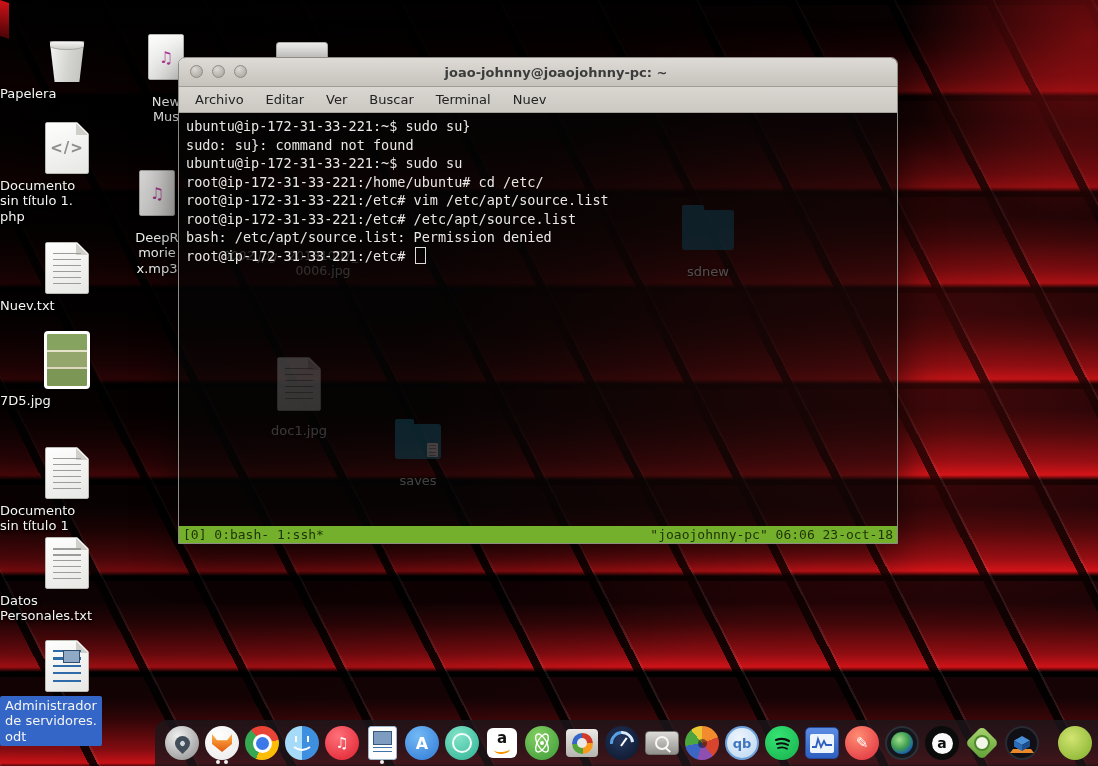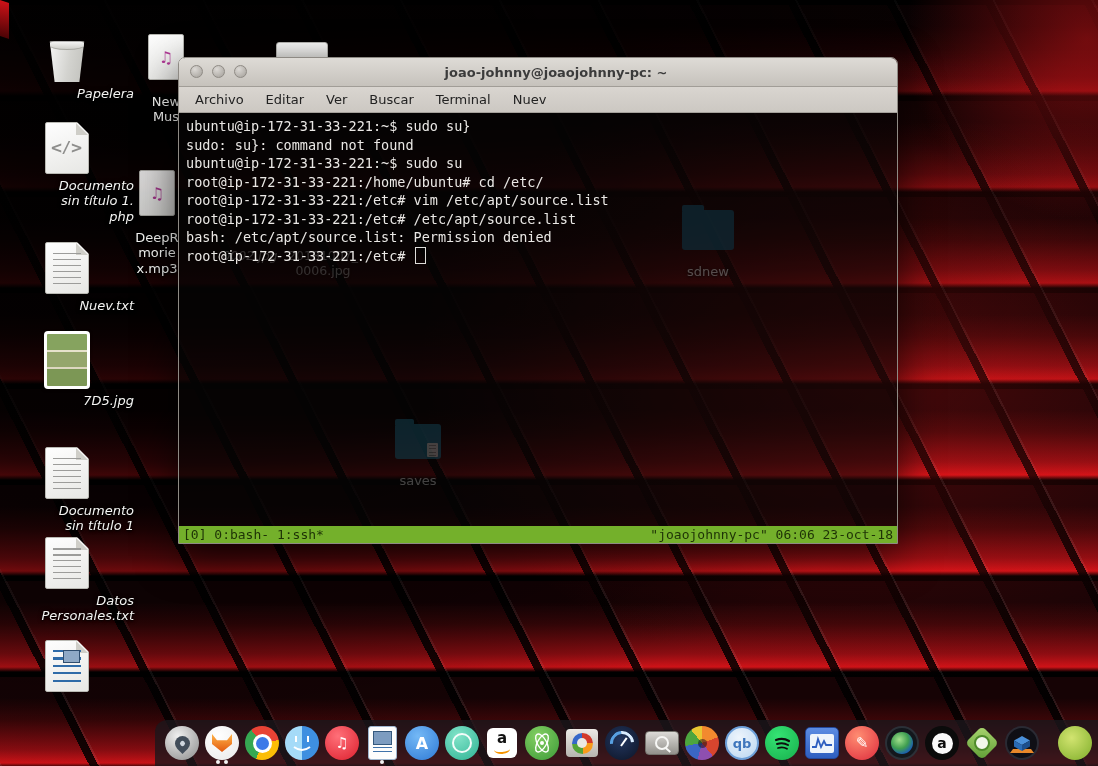--- a/index.html
+++ b/index.html
@@ -16,21 +16,21 @@
     background:
       radial-gradient(circle 260px at 99% 5%, rgba(255,25,30,0.40), rgba(255,25,30,0) 70%),
       radial-gradient(ellipse 640px 440px at 80% 48%, rgba(255,30,30,0.22), rgba(255,30,30,0) 72%),
       radial-gradient(ellipse 1150px 820px at 13% 16%, rgba(0,0,0,0.94) 0%, rgba(0,0,0,0.72) 42%, rgba(0,0,0,0) 80%),
       linear-gradient(to bottom, rgba(0,0,0,0.55), rgba(0,0,0,0.25) 35%, rgba(0,0,0,0) 62%);
   }
   .streak{position:absolute;left:0;top:0;width:9px;height:36px;
     background:linear-gradient(170deg,#d01218,#4a0305);transform:skewY(18deg);transform-origin:top left;}
 
   
-  .dicon{position:absolute;left:0;width:134px;text-align:right;z-index:3;font-style:italic;}
+  .dicon{position:absolute;left:0;width:134px;text-align:left;z-index:3;}
   .dicon .ic{margin:0 auto;}
   .lb{margin-top:4px;font-size:13px;line-height:1.18;color:#f4f4f2;white-space:pre-line;
     text-shadow:0 1px 2px #000,0 0 4px rgba(0,0,0,.9);}
   .lb.sel{display:inline-block;background:#3466c8;border-radius:2px;padding:2px 5px;text-shadow:none;}
 
   .page{position:relative;background:linear-gradient(160deg,#fefefe,#e7e7e4);border:1px solid #b9b9b3;border-radius:2px;
     clip-path:polygon(0 0, calc(100% - 12px) 0, 100% 12px, 100% 100%, 0 100%);box-sizing:border-box;}
   .page::before{content:"";position:absolute;top:0;right:0;width:0;height:0;
     border-bottom:12px solid #cfcec8;border-right:12px solid transparent;}
   .page.lines::after{content:"";position:absolute;left:7px;right:7px;top:10px;bottom:8px;
@@ -192,20 +192,23 @@
   </div>
   <div class="dicon" style="top:537px;">
     <div class="ic page pg-md lines"></div>
     <div class="lb">Datos
 Personales.txt</div>
   </div>
   <div class="dicon" style="top:640px;">
     <div class="ic page pg-md odt">
         <span class="photo"></span>
       </div>
+    <div class="lb sel">Administrador
+de servidores.
+odt</div>
   </div>
 
   <div class="bg-item" style="left:140px;top:34px;width:52px;">
     <div class="mpage" style="margin:0 auto;">
         <span>♫</span>
       </div>
     <div class="lb">New
 Mus</div>
   </div>
   <div class="peek"></div>
@@ -213,20 +216,24 @@
     <div class="mpage" style="margin:0 auto;opacity:.85;">
         <span>♫</span>
       </div>
     <div class="lb">DeepR
 morie
 x.mp3</div>
   </div>
   <div class="dimlabel" style="left:218px;top:248px;width:64px;opacity:.45;font-style:italic;">0002.jpg</div>
   <div class="dimlabel" style="left:288px;top:248px;width:70px;opacity:.45;">20181007_
 0006.jpg</div>
+  <div class="bg-item" style="left:258px;top:357px;width:82px;opacity:.5;">
+    <div class="page pg-md lines" style="margin:0 auto;width:44px;height:54px;"></div>
+    <div class="lb" style="margin-top:12px;">doc1.jpg</div>
+  </div>
   <div class="bg-item" style="left:665px;top:210px;width:86px;opacity:.7;">
     <div class="folder" style="margin:0 auto;width:52px;height:40px;background:#195f7d;"></div>
     <div class="lb">sdnew</div>
   </div>
   <div class="bg-item" style="left:380px;top:424px;width:76px;opacity:.62;">
     <div class="folder" style="margin:0 auto;background:#1f7d9c;">
         <span class="emblem"></span>
       </div>
     <div class="lb">saves</div>
   </div>

